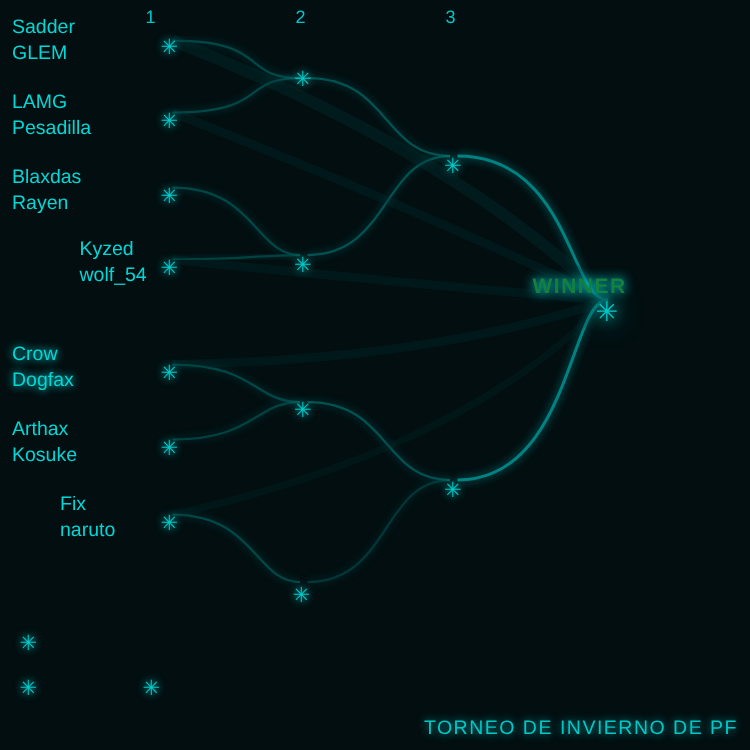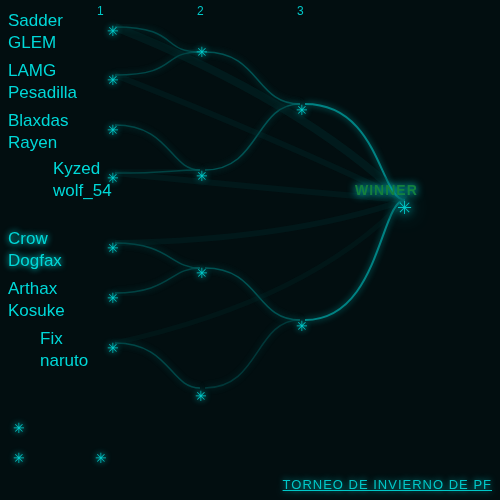--- a/index.html
+++ b/index.html
@@ -26,21 +26,21 @@
       left: 0;
       width: 100%;
       height: 100%;
       pointer-events: none;
     }
 
     .team-row {
       position: absolute;
       left: 8px;
       color: #00c8c8;
-      font-size: 17px;
+      font-size: 13px;
       line-height: 1.3;
     }
 
     .team-row .team-name {
       display: block;
       color: #00d8d8;
     }
 
     
     .col-header {
@@ -75,21 +75,20 @@
 
     
     .bottom-title {
       position: absolute;
       bottom: 8px;
       right: 8px;
       color: #00c8c8;
       font-size: 13px;
       letter-spacing: 1px;
       text-shadow: 0 0 6px #00b0b0;
-      text-decoration: underline;
     }
 
     
     .repesca-label {
       position: absolute;
       color: #00c0c0;
       font-size: 10px;
     }
 
     

